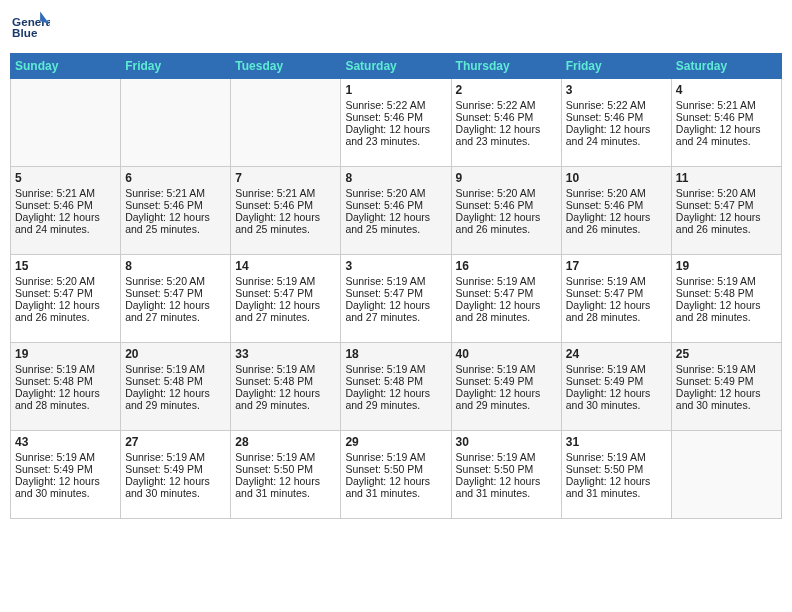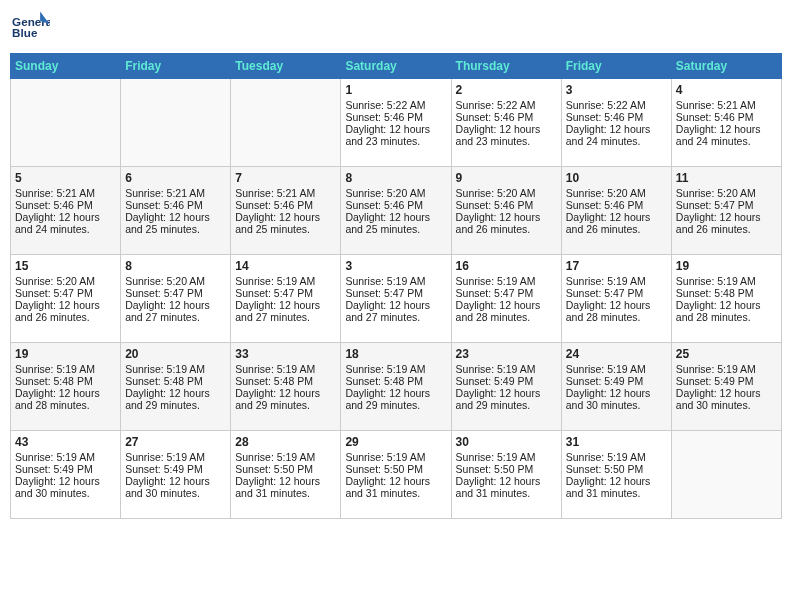--- a/index.html
+++ b/index.html
@@ -128,21 +128,21 @@
         <td><span class="day-num">3</span><span>Sunrise: 5:19 AM</span><br><span>Sunset: 5:47 PM</span><br><span>Daylight: 12 hours and 27 minutes.</span></td>
         <td><span class="day-num">16</span><span>Sunrise: 5:19 AM</span><br><span>Sunset: 5:47 PM</span><br><span>Daylight: 12 hours and 28 minutes.</span></td>
         <td><span class="day-num">17</span><span>Sunrise: 5:19 AM</span><br><span>Sunset: 5:47 PM</span><br><span>Daylight: 12 hours and 28 minutes.</span></td>
         <td><span class="day-num">19</span><span>Sunrise: 5:19 AM</span><br><span>Sunset: 5:48 PM</span><br><span>Daylight: 12 hours and 28 minutes.</span></td>
       </tr>
       <tr>
         <td><span class="day-num">19</span><span>Sunrise: 5:19 AM</span><br><span>Sunset: 5:48 PM</span><br><span>Daylight: 12 hours and 28 minutes.</span></td>
         <td><span class="day-num">20</span><span>Sunrise: 5:19 AM</span><br><span>Sunset: 5:48 PM</span><br><span>Daylight: 12 hours and 29 minutes.</span></td>
         <td><span class="day-num">33</span><span>Sunrise: 5:19 AM</span><br><span>Sunset: 5:48 PM</span><br><span>Daylight: 12 hours and 29 minutes.</span></td>
         <td><span class="day-num">18</span><span>Sunrise: 5:19 AM</span><br><span>Sunset: 5:48 PM</span><br><span>Daylight: 12 hours and 29 minutes.</span></td>
-        <td><span class="day-num">23</span><span>Sunrise: 5:19 AM</span><br><span>Sunset: 5:49 PM</span><br><span>Daylight: 12 hours and 29 minutes.</span></td>
+        <td><span class="day-num">40</span><span>Sunrise: 5:19 AM</span><br><span>Sunset: 5:49 PM</span><br><span>Daylight: 12 hours and 29 minutes.</span></td>
         <td><span class="day-num">24</span><span>Sunrise: 5:19 AM</span><br><span>Sunset: 5:49 PM</span><br><span>Daylight: 12 hours and 30 minutes.</span></td>
         <td><span class="day-num">25</span><span>Sunrise: 5:19 AM</span><br><span>Sunset: 5:49 PM</span><br><span>Daylight: 12 hours and 30 minutes.</span></td>
       </tr>
       <tr>
         <td><span class="day-num">43</span><span>Sunrise: 5:19 AM</span><br><span>Sunset: 5:49 PM</span><br><span>Daylight: 12 hours and 30 minutes.</span></td>
         <td><span class="day-num">27</span><span>Sunrise: 5:19 AM</span><br><span>Sunset: 5:49 PM</span><br><span>Daylight: 12 hours and 30 minutes.</span></td>
         <td><span class="day-num">28</span><span>Sunrise: 5:19 AM</span><br><span>Sunset: 5:50 PM</span><br><span>Daylight: 12 hours and 31 minutes.</span></td>
         <td><span class="day-num">29</span><span>Sunrise: 5:19 AM</span><br><span>Sunset: 5:50 PM</span><br><span>Daylight: 12 hours and 31 minutes.</span></td>
         <td><span class="day-num">30</span><span>Sunrise: 5:19 AM</span><br><span>Sunset: 5:50 PM</span><br><span>Daylight: 12 hours and 31 minutes.</span></td>
         <td><span class="day-num">31</span><span>Sunrise: 5:19 AM</span><br><span>Sunset: 5:50 PM</span><br><span>Daylight: 12 hours and 31 minutes.</span></td>

